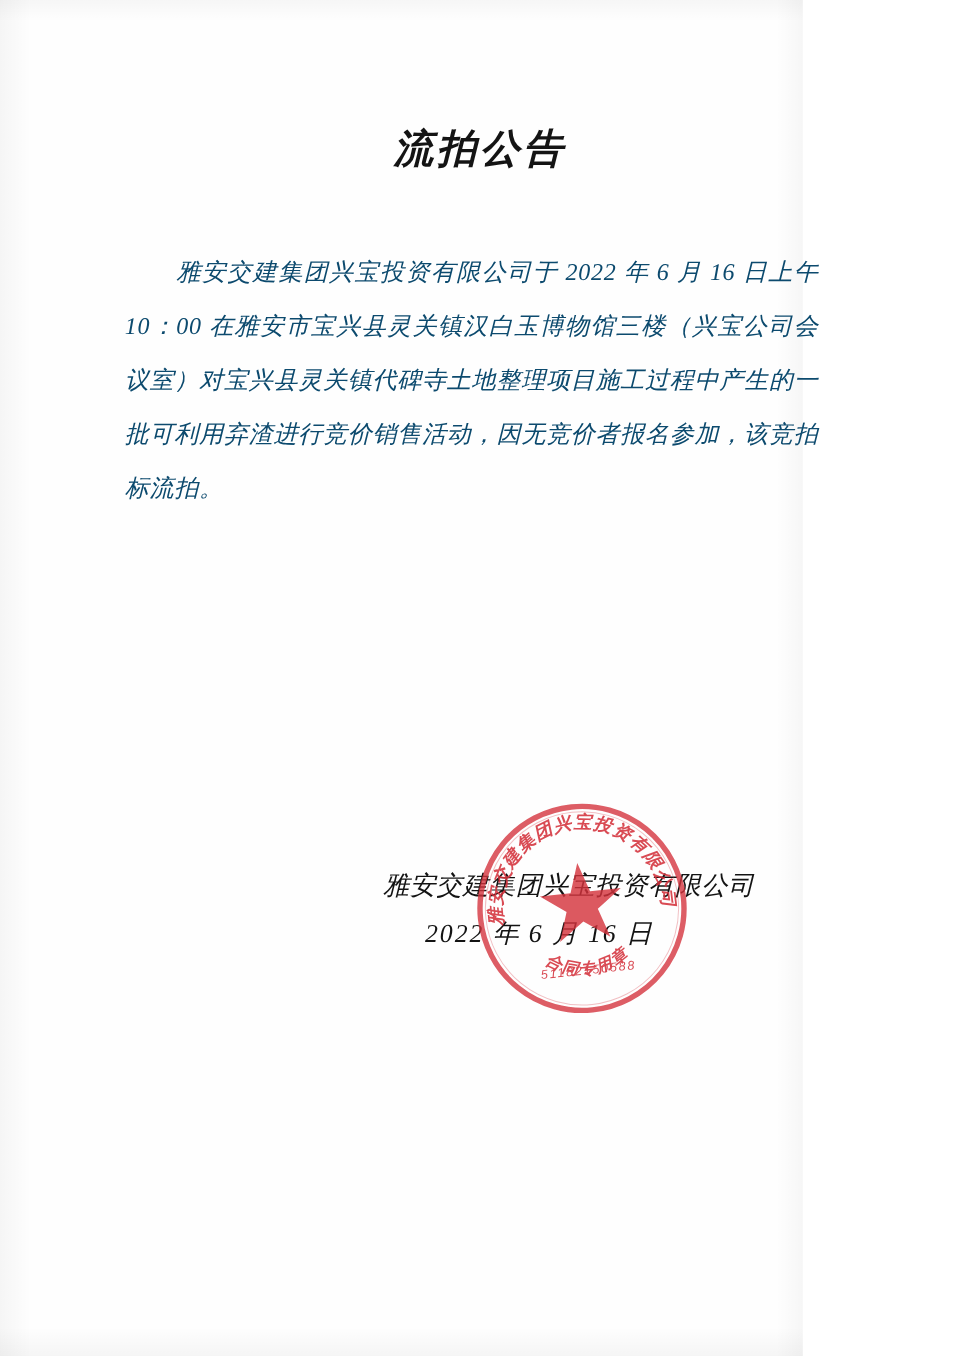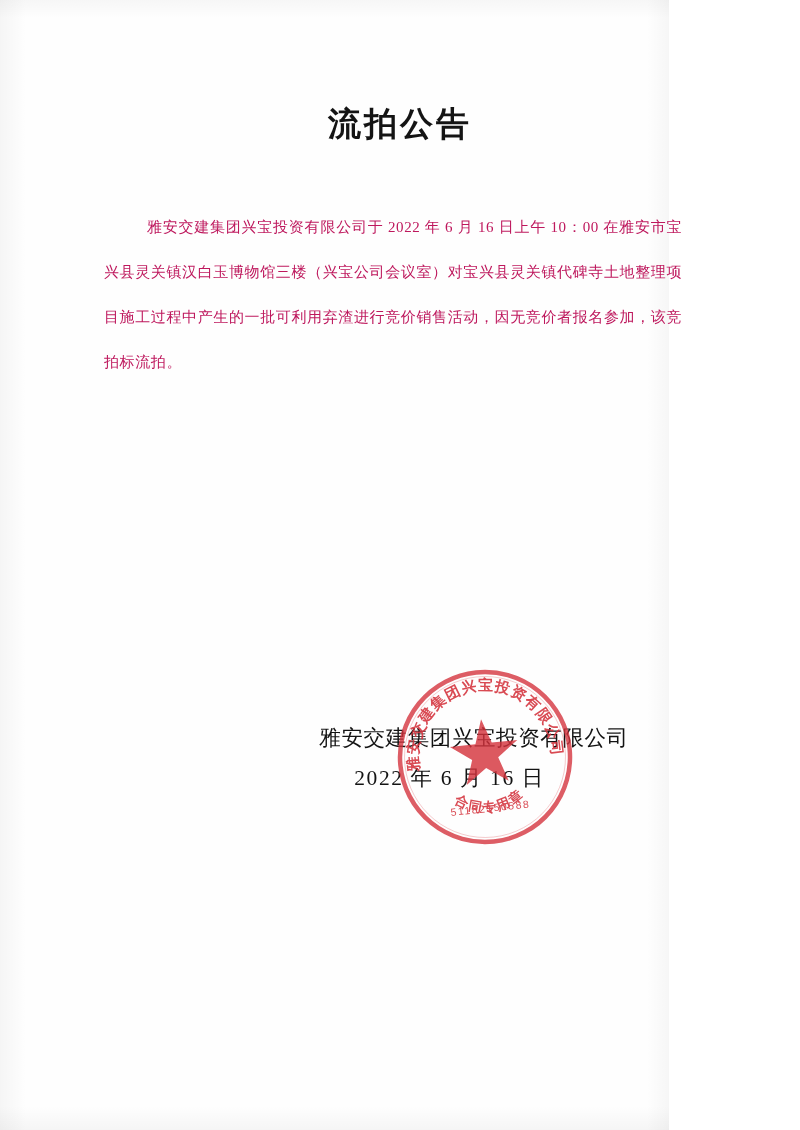--- a/index.html
+++ b/index.html
@@ -14,20 +14,21 @@
     color: #1a1a1a;
     overflow: hidden;
   }
 
   .page {
     position: relative;
     width: 669px;
     height: 1130px;
     background: #fefefe;
     box-sizing: border-box;
+    font-style: italic;
   }
 
   
   .page::before {
     content: "";
     position: absolute;
     inset: 0;
     background:
       linear-gradient(to right, rgba(0,0,0,0.035) 0px, rgba(0,0,0,0) 26px),
       linear-gradient(to left, rgba(0,0,0,0.03) 0px, rgba(0,0,0,0) 22px),
@@ -50,26 +51,26 @@
   }
 
   .body-block {
     position: absolute;
     top: 205px;
     left: 104px;
     width: 578px;
   }
 
   .para {
-    font-size: 15px;
+    font-size: 20px;
     line-height: 45px;
     text-align: justify;
     text-justify: inter-ideograph;
     letter-spacing: 0.6px;
-    color: #be185d;
+    color: #0c4a6e;
     text-indent: 43px;
     margin: 0;
   }
 
   .para.second {
     margin-top: 10px;
   }
 
   .sign-block {
     position: absolute;

